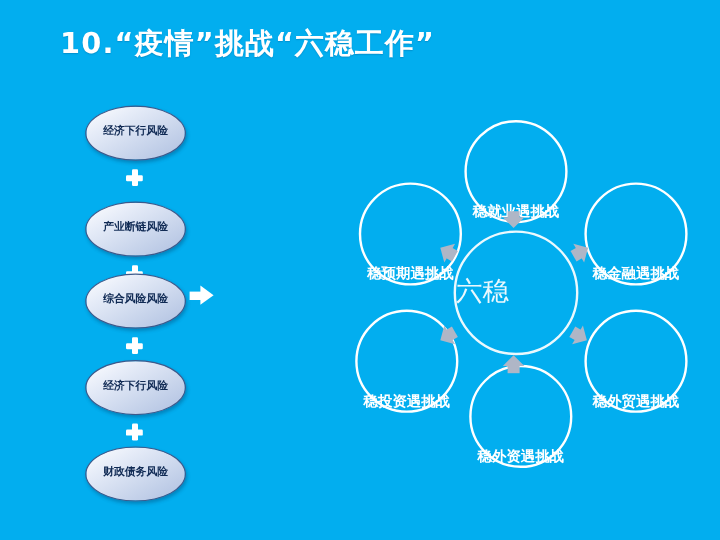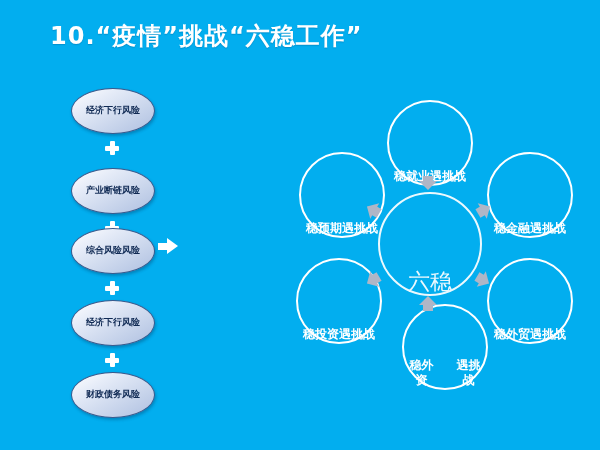--- a/index.html
+++ b/index.html
@@ -87,22 +87,22 @@
     font-family:"DejaVu Sans","Liberation Sans",sans-serif;
   }
 
   
   .hub{
     position:absolute;
     left:378px;top:192px;
     width:100px;height:100px;
     border-radius:50%;
     border:2px solid #ffffff;
-    display:flex;
-    align-items:flex-end;justify-content:center;
+    display:flex;flex-direction:column;
+    align-items:flex-start;justify-content:center;
     color:#ffffff;
     font-size:22px;
     line-height:1.15;
     text-align:center;
     opacity:.92;
     font-family:"DejaVu Serif","Liberation Serif",serif;
   }
   .spoke{
     position:absolute;
     width:82px;height:82px;
@@ -116,21 +116,21 @@
     line-height:1.25;
     text-align:center;
     font-family:"DejaVu Sans","Liberation Sans",sans-serif;
   }
   .spoke span{display:block;}
 
   
   #spoke-jiuye  {left:387px;top:100px;}
   #spoke-jinrong{left:487px;top:152px;}
   #spoke-waimao {left:487px;top:258px;}
-  #spoke-waizi  {left:402px;top:304px;gap:12px;}
+  #spoke-waizi  {left:391px;top:304px;}
   #spoke-touzi  {left:296px;top:258px;}
   #spoke-yuqi   {left:299px;top:152px;}
 
   
   .garrow{position:absolute;width:18px;height:14px;}
   .garrow .gs{position:absolute;background:#AFB6C6;}
   .garrow .gh{position:absolute;width:0;height:0;}
 
   
   .g-down .gs{left:4px;top:0;width:10px;height:6px;}

